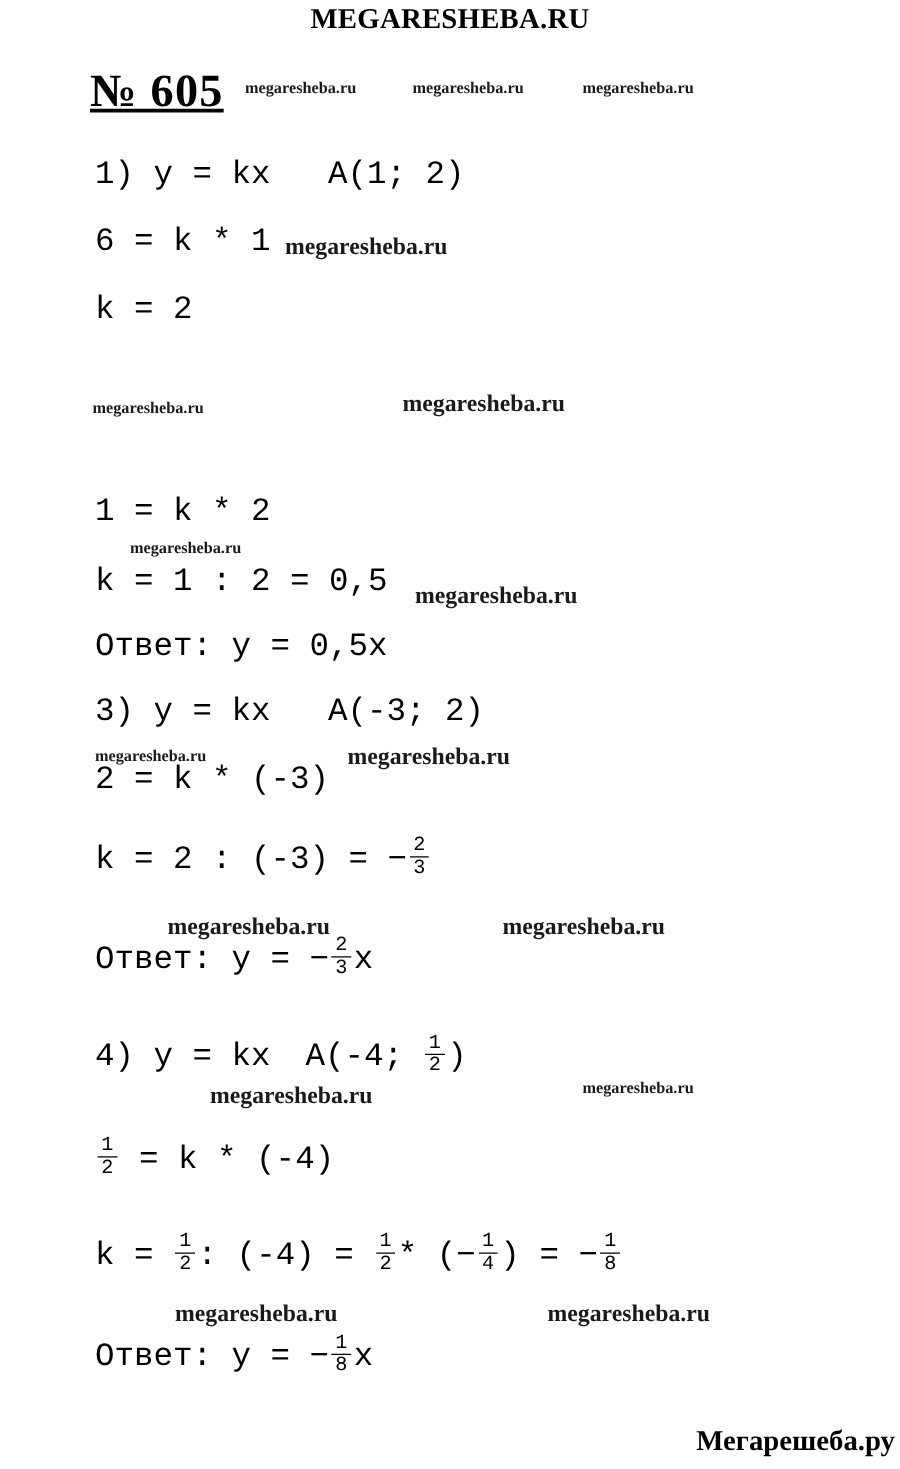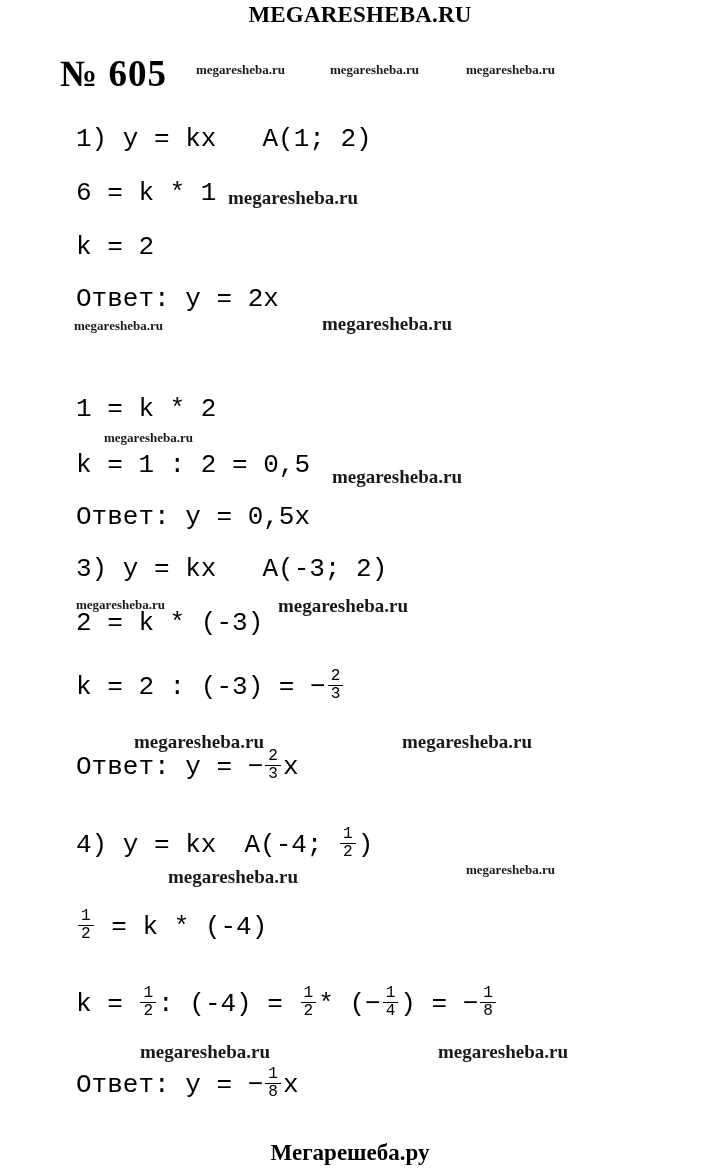--- a/index.html
+++ b/index.html
@@ -27,35 +27,36 @@
     width: 720px;
     text-align: center;
     font-family: "Liberation Serif", serif;
     font-weight: bold;
     font-size: 23px;
     letter-spacing: 0.2px;
   }
   .site-bottom {
     position: absolute;
     top: 1140px;
-    left: 0;
+    left: 16px;
     width: 700px;
-    text-align: center;
+    text-align: right;
     font-family: "Liberation Serif", serif;
     font-weight: bold;
     font-size: 23px;
   }
   .task-number {
     position: absolute;
     top: 52px;
-    left: 60px;
+    left: 72px;
     font-family: "Liberation Serif", serif;
     font-weight: bold;
     font-size: 37px;
     letter-spacing: 1px;
+    text-decoration: underline;
   }
   .wm {
     position: absolute;
     font-family: "Liberation Serif", serif;
     font-weight: bold;
     color: #1a1a1a;
     white-space: nowrap;
   }
   .line {
     position: absolute;
@@ -112,21 +113,20 @@
   <div class="wm" style="left:438px; top:1041px; font-size:19px;">megaresheba.ru</div>
 
   <div class="line" style="left:76px; top:126px;">
     <span>1) y = kx</span><span class="sp-wide"></span><span>A(1; 2)</span>
   </div>
 
   <div class="line" style="left:76px; top:180px;">6 = k * 1</div>
 
   <div class="line" style="left:76px; top:234px;">k = 2</div>
 
-  <div class="line" style="left:76px; top:286px;">Ответ: y = 2x</div>
 
 
   <div class="line" style="left:76px; top:396px;">1 = k * 2</div>
 
   <div class="line" style="left:76px; top:452px;">k = 1 : 2 = 0,5</div>
 
   <div class="line" style="left:76px; top:504px;">Ответ: y = 0,5x</div>
 
   <div class="line" style="left:76px; top:556px;">
     <span>3) y = kx</span><span class="sp-wide"></span><span>A(-3; 2)</span>

